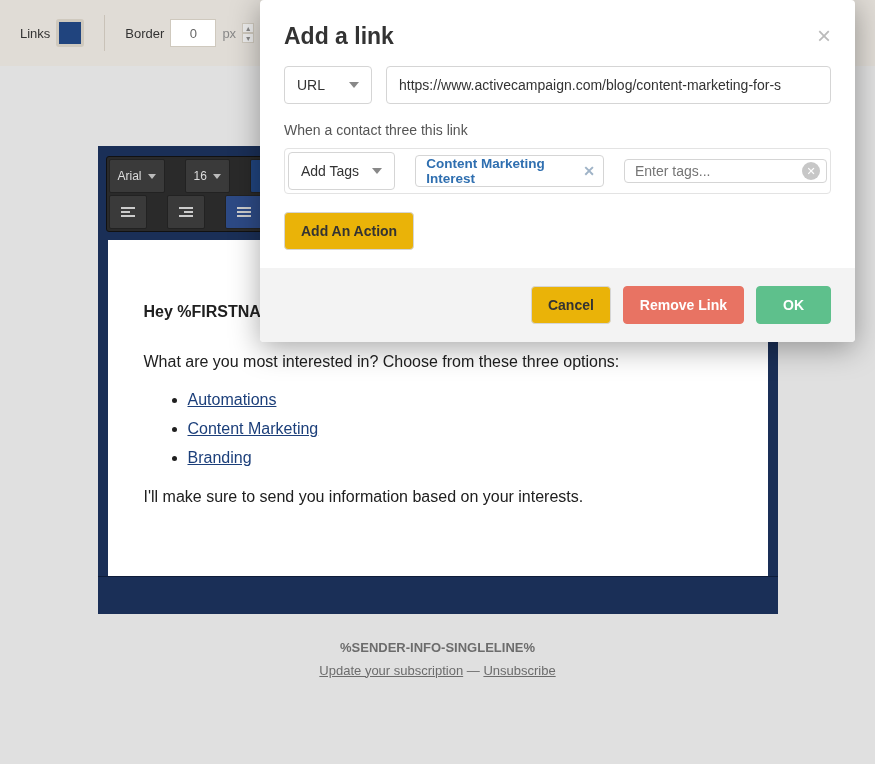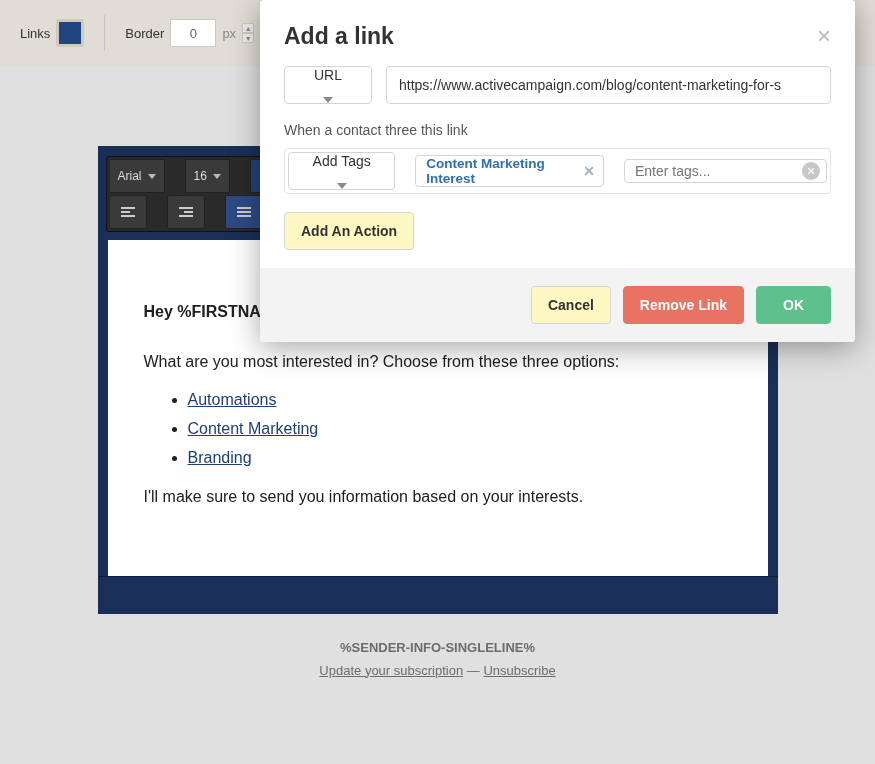--- a/index.html
+++ b/index.html
@@ -34,31 +34,31 @@
   .footer-text a { color:#6c6c6c; text-decoration: underline; }
 
   
   .overlay { position:absolute; top:0; left:0; width:875px; height:764px; pointer-events:none; }
   .modal { position:absolute; top:0; left:260px; width:595px; background:#fff; border-radius:4px; box-shadow: 0 6px 30px rgba(0,0,0,0.35); pointer-events:auto; }
   .modal-head { padding: 22px 24px 16px 24px; display:flex; justify-content:space-between; align-items:center; }
   .modal-head h2 { font-size: 23px; font-weight: 600; color:#333; }
   .close-x { color:#bbb; font-size:24px; cursor:pointer; }
   .modal-body { padding: 0 24px 18px 24px; }
   .row { display:flex; gap: 14px; margin-bottom: 18px; }
-  .select { display:flex; align-items:center; justify-content:space-between; border:1px solid #d5d5d5; border-radius:4px; height:38px; padding:0 12px; font-size:14px; color:#333; background:#fff; cursor:pointer;flex-direction:column; }
+  .select { display:flex; align-items:center; justify-content:space-between; border:1px solid #d5d5d5; border-radius:4px; height:38px; padding:0 12px; font-size:14px; color:#333; background:#fff; cursor:pointer; }
   .select .car { border-left:5px solid transparent; border-right:5px solid transparent; border-top:6px solid #888; }
   .textin { border:1px solid #d5d5d5; border-radius:4px; height:38px; padding:0 12px; font-size:14px; color:#333; flex:1; }
   .subtext { font-size: 14px; color:#555; margin-bottom: 10px; }
   .tagrow { display:flex; align-items:center; gap:20px; border:1px solid #e3e3e3; border-radius:4px; padding:3px; margin-bottom: 18px; position:relative; }
   .tagrow .select { width: 118px; border:1px solid #d5d5d5; }
   .tag-chip { display:flex; align-items:center; gap:8px; background:#fff; border:1px solid #d5d5d5; border-radius:4px; height:32px; padding:0 8px 0 10px; color:#2f6fb0; font-size:13.5px; font-weight:600; }
   .tag-chip .rm { color:#9fb3c7; font-size:14px; cursor:pointer; }
   .tag-input { border:1px solid #d5d5d5; border-radius:4px; height:24px; padding:0 10px; font-size:14px; flex:1; color:#555; }
   .clearbtn { width:18px; height:18px; border-radius:50%; background:#c7c7c7; color:#fff; display:flex; align-items:center; justify-content:center; font-size:11px; position:absolute; right:10px; cursor:pointer; }
-  .btn { height:38px; border-radius:4px; padding:0 16px; font-size:14px; font-weight:600; border:1px solid #d5d5d5; background:#fef9c3; color:#333; cursor:pointer; }
+  .btn { height:38px; border-radius:4px; padding:0 16px; font-size:14px; font-weight:600; border:1px solid #d5d5d5; background:#eab308; color:#333; cursor:pointer; }
   .modal-foot { background:#f3f3f3; padding: 18px 24px; display:flex; justify-content:flex-end; gap:12px; border-radius:0 0 4px 4px; }
   .btn.red { background:#e87363; border-color:#e87363; color:#fff; }
   .btn.green { background:#5ec08c; border-color:#5ec08c; color:#fff; padding:0 26px; }
 </style>
 </head>
 <body>
 
 <div class="top-toolbar">
   <div class="tb-group">
     <span>Links</span>

